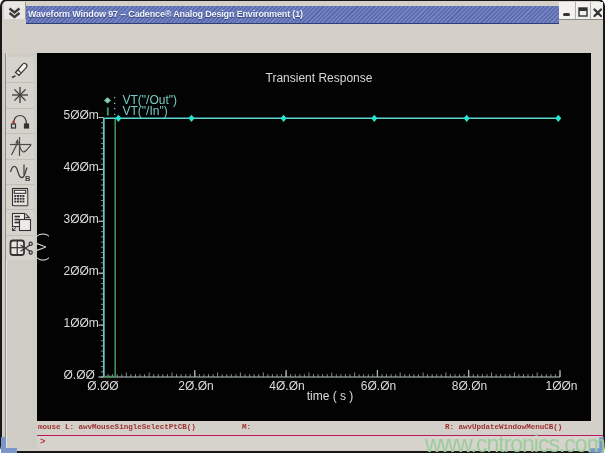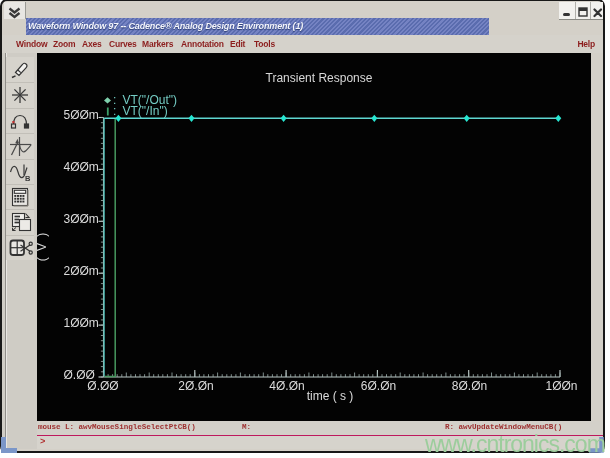--- a/index.html
+++ b/index.html
@@ -12,54 +12,43 @@
 <div id="page">
 
   <div class="abs" id="winframe" style="left:0px;top:-1px;width:601px;height:450px;
        border:2px solid #181818;border-radius:7px;background:#d4d0c8;"></div>
 
   <div class="abs" id="chevbtn" style="left:4px;top:2px;width:21px;height:17px;background:#e8e6e2;border-right:1px solid #9a9a94;">
     <svg width="21" height="17">
       <path d="M5.5 6.5 L10.5 10.5 L15.5 6.5 M5.5 11 L10.5 15 L15.5 11" fill="none" stroke="#3a3a3a" stroke-width="2.3"></path>
     </svg>
   </div>
-  <div class="abs" id="titleblue" style="left:26px;top:18px;width:463px;height:17px;
+  <div class="abs" id="titleblue" style="left:26px;top:6px;width:533px;height:17px;
       background:repeating-linear-gradient(135deg,#5a6cae 0px,#5a6cae 1.5px,#7583c3 1.5px,#7583c3 3px);
-      border-bottom:1px solid #2e3f78;font-style:italic;">
+      border-bottom:1px solid #2e3f78;">
     <div class="abs" style="left:2px;top:3px;font-size:9px;font-weight:bold;color:#f4f6fc;
         letter-spacing:-0.15px;text-shadow:0 1px 1px #2c3c70;white-space:nowrap;">Waveform Window 97 -- Cadence® Analog Design Environment (1)</div>
   </div>
   <div class="abs" id="titlebtns" style="left:559px;top:2px;width:44px;height:17px;background:#f2f1ee;border-bottom:1px solid #8a8a84;">
     <div class="abs" style="left:15.5px;top:0;width:1px;height:17px;background:#b0afaa;"></div>
     <div class="abs" style="left:30.5px;top:0;width:1px;height:17px;background:#b0afaa;"></div>
 
     <div class="abs" style="left:4px;top:11px;width:7px;height:3px;background:#333;border-radius:1.5px;"></div>
 
     <svg class="abs" style="left:18.5px;top:5px;" width="11" height="11">
       <rect x="1" y="1" width="8" height="8" fill="none" stroke="#333" stroke-width="1.4"></rect>
       <rect x="1" y="1" width="8" height="3" fill="#333"></rect>
     </svg>
 
     <svg class="abs" style="left:33.5px;top:6px;" width="10" height="10">
       <path d="M1.5 1.5 L8 8 M8 1.5 L1.5 8" stroke="#333" stroke-width="2.2" stroke-linecap="round"></path>
     </svg>
   </div>
 
 
-  <div class="abs" id="menurow" style="left:2px;top:35px;width:601px;height:18px;background:#d5d2cb;">
-    <div class="abs" style="left:14px;top:4px;font-size:8.5px;letter-spacing:-0.2px;font-weight:bold;color:#8c1d1d;">Window</div>
-    <div class="abs" style="left:51px;top:4px;font-size:8.5px;letter-spacing:-0.2px;font-weight:bold;color:#8c1d1d;">Zoom</div>
-    <div class="abs" style="left:80px;top:4px;font-size:8.5px;letter-spacing:-0.2px;font-weight:bold;color:#8c1d1d;">Axes</div>
-    <div class="abs" style="left:107px;top:4px;font-size:8.5px;letter-spacing:-0.2px;font-weight:bold;color:#8c1d1d;">Curves</div>
-    <div class="abs" style="left:140px;top:4px;font-size:8.5px;letter-spacing:-0.2px;font-weight:bold;color:#8c1d1d;">Markers</div>
-    <div class="abs" style="left:179px;top:4px;font-size:8.5px;letter-spacing:-0.2px;font-weight:bold;color:#8c1d1d;">Annotation</div>
-    <div class="abs" style="left:228px;top:4px;font-size:8.5px;letter-spacing:-0.2px;font-weight:bold;color:#8c1d1d;">Edit</div>
-    <div class="abs" style="left:252px;top:4px;font-size:8.5px;letter-spacing:-0.2px;font-weight:bold;color:#8c1d1d;">Tools</div>
-    <div class="abs" style="right:8px;top:4px;font-size:8.5px;letter-spacing:-0.2px;font-weight:bold;color:#8c1d1d;">Help</div>
-  </div>
 
   <div class="abs" id="toolstrip" style="left:2px;top:53px;width:35px;height:396px;background:#cfccc5;">
     <div class="abs" style="left:3px;top:0;width:1px;height:396px;background:#8f8d88;"></div>
     <div class="abs" style="left:4px;top:0;width:1px;height:396px;background:#e8e6e2;"></div>
   </div>
   <div class="abs" style="left:6px;top:57.0px;width:28px;height:25.4px;background:#d6d3cc;box-sizing:border-box;">
       <svg width="26" height="24" style="position:absolute;left:1px;top:0px;">
         <g stroke="#333" stroke-width="1.2" fill="none">
 <path d="M8.5 15.5 L15.5 7.5 Q17 5.3 19 7 Q21 8.7 19 10.8 L12 18.5 L8.5 15.5 Z" fill="#f2f1ee"></path>
 <path d="M10.8 13 L13.8 15.6"></path>

